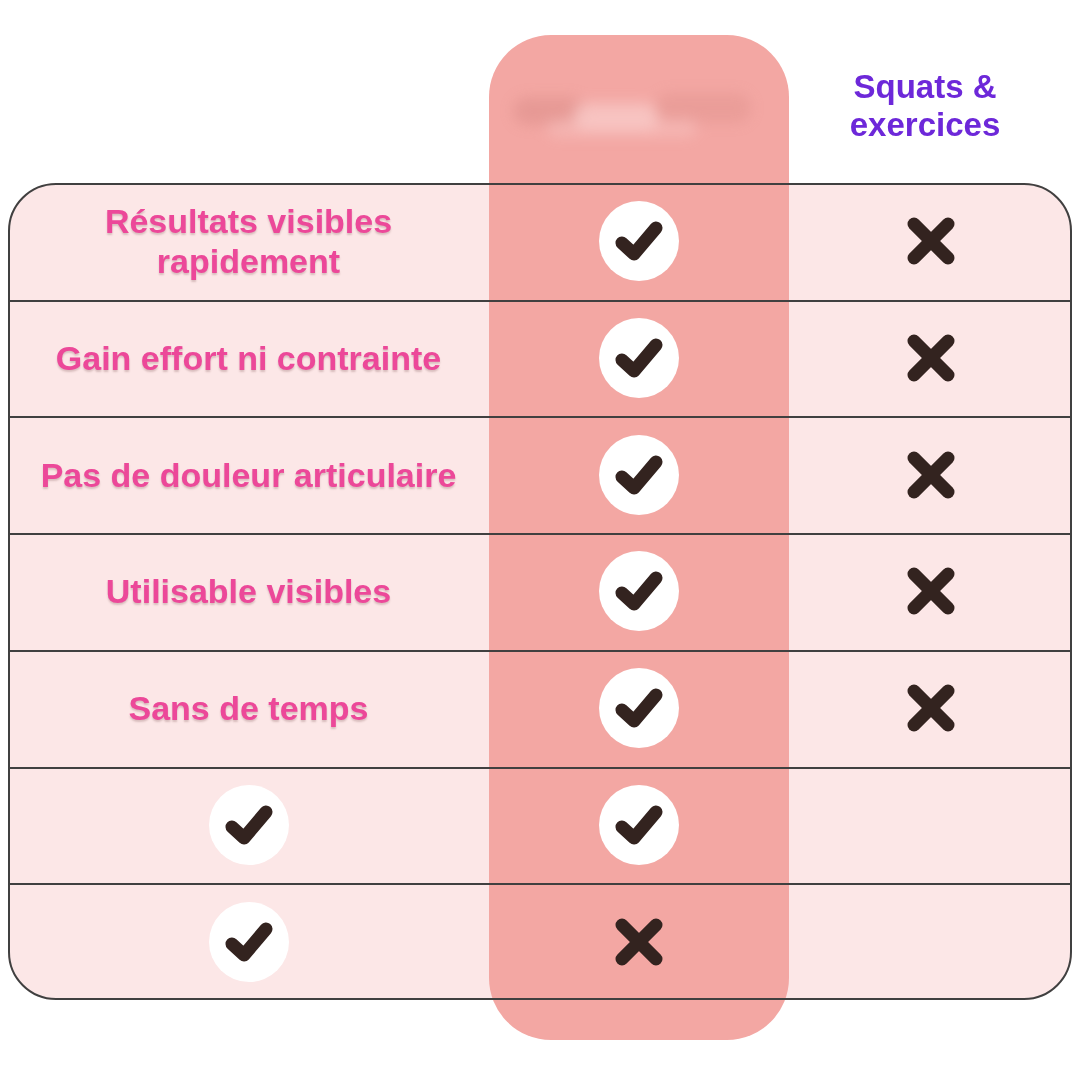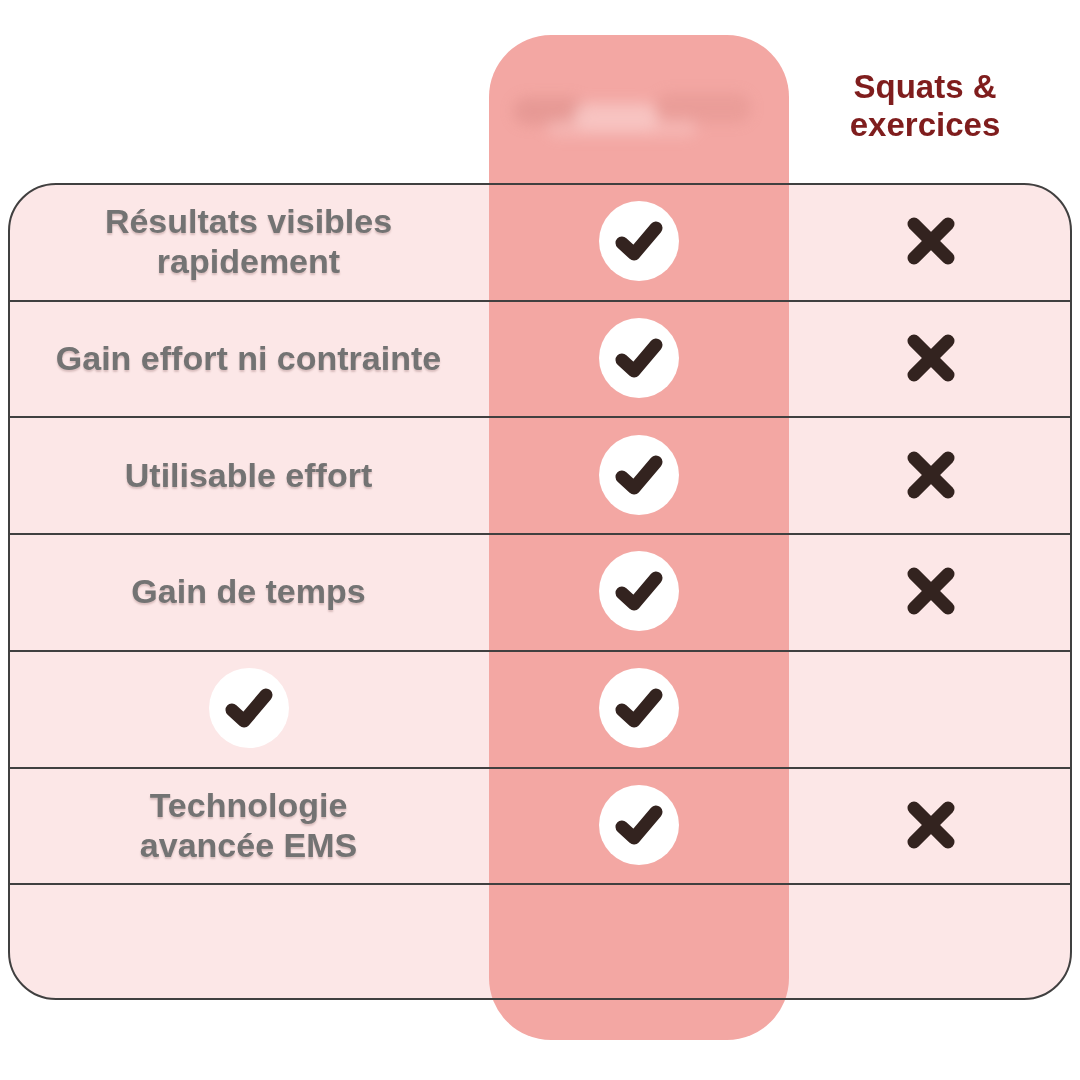--- a/index.html
+++ b/index.html
@@ -45,38 +45,38 @@
   .d4{top:calc(817px*4/7);} .d5{top:calc(817px*5/7);} .d6{top:calc(817px*6/7);}
 
   
   .row-content{
     position:absolute;left:8px;top:183px;width:1064px;height:817px;
     z-index:4;display:grid;grid-template-rows:repeat(7,1fr);
   }
   .row{display:grid;grid-template-columns:481px 300px 1fr;}
   .cell{display:flex;align-items:center;justify-content:center;}
   .label-cell span{
-    font-size:34px;font-weight:bold;color:#737373;text-align:center;
+    font-size:34px;font-weight:bold;color:#ec4899;text-align:center;
     line-height:1.18;white-space:pre-line;
     text-shadow:0 2px 2px rgba(90,40,40,.22);
   }
 
   
   .iconhost{display:flex;align-items:center;justify-content:center;position:relative;z-index:6;}
   .check-badge{
     width:80px;height:80px;border-radius:50%;background:#ffffff;
     display:flex;align-items:center;justify-content:center;
   }
   .check-badge svg{display:block;}
   .cross-mark svg{display:block;}
 
   
   .competitor-header{
     position:absolute;left:780px;top:68px;width:290px;z-index:4;
-    text-align:center;font-size:33px;font-weight:bold;color:#7f1d1d;
+    text-align:center;font-size:33px;font-weight:bold;color:#6d28d9;
     line-height:1.14;white-space:pre-line;
   }
 </style>
 </head>
 <body>
 
 <div class="canvas">
 
   <div class="table-bg"></div>
 
@@ -148,97 +148,117 @@
             <span class="cross-mark">
               <svg width="56" height="56" viewBox="0 0 56 56" fill="none">
                 <line x1="11" y1="11" x2="45" y2="45" stroke="#33231f" stroke-width="13" stroke-linecap="round"></line>
                 <line x1="45" y1="11" x2="11" y2="45" stroke="#33231f" stroke-width="13" stroke-linecap="round"></line>
               </svg>
             </span>
           </span>
         </div>
     </div>
 
-
-    <div class="row">
-      <div class="cell label-cell">
-          <span>Utilisable effort</span>
-        </div>
-      <div class="cell">
-          <span class="iconhost">
-            <span class="check-badge">
-              <svg width="48" height="42" viewBox="0 0 48 42" fill="none">
-                <polyline points="7,23 19,34 41,8" stroke="#33231f" stroke-width="13" stroke-linecap="round" stroke-linejoin="round"></polyline>
-              </svg>
-            </span>
-          </span>
-        </div>
-      <div class="cell">
-          <span class="iconhost">
-            <span class="cross-mark">
-              <svg width="56" height="56" viewBox="0 0 56 56" fill="none">
-                <line x1="11" y1="11" x2="45" y2="45" stroke="#33231f" stroke-width="13" stroke-linecap="round"></line>
-                <line x1="45" y1="11" x2="11" y2="45" stroke="#33231f" stroke-width="13" stroke-linecap="round"></line>
-              </svg>
-            </span>
-          </span>
-        </div>
-    </div>
-
-    <div class="row">
-      <div class="cell label-cell">
-          <span>Gain de temps</span>
-        </div>
-      <div class="cell">
-          <span class="iconhost">
-            <span class="check-badge">
-              <svg width="48" height="42" viewBox="0 0 48 42" fill="none">
-                <polyline points="7,23 19,34 41,8" stroke="#33231f" stroke-width="13" stroke-linecap="round" stroke-linejoin="round"></polyline>
-              </svg>
-            </span>
-          </span>
-        </div>
-      <div class="cell">
-          <span class="iconhost">
-            <span class="cross-mark">
-              <svg width="56" height="56" viewBox="0 0 56 56" fill="none">
-                <line x1="11" y1="11" x2="45" y2="45" stroke="#33231f" stroke-width="13" stroke-linecap="round"></line>
-                <line x1="45" y1="11" x2="11" y2="45" stroke="#33231f" stroke-width="13" stroke-linecap="round"></line>
-              </svg>
-            </span>
-          </span>
-        </div>
-    </div>
-
-    <div class="row">
-      <div class="cell">
-          <span class="iconhost">
-            <span class="check-badge">
-              <svg width="48" height="42" viewBox="0 0 48 42" fill="none">
-                <polyline points="7,23 19,34 41,8" stroke="#33231f" stroke-width="13" stroke-linecap="round" stroke-linejoin="round"></polyline>
-              </svg>
-            </span>
-          </span>
-        </div>
-      <div class="cell">
-          <span class="iconhost">
-            <span class="check-badge">
-              <svg width="48" height="42" viewBox="0 0 48 42" fill="none">
-                <polyline points="7,23 19,34 41,8" stroke="#33231f" stroke-width="13" stroke-linecap="round" stroke-linejoin="round"></polyline>
-              </svg>
-            </span>
-          </span>
-        </div>
-    </div>
-
-    <div class="row">
-      <div class="cell label-cell">
-          <span>Technologie
-avancée EMS</span>
-        </div>
+    <div class="row">
+      <div class="cell label-cell">
+          <span>Pas de douleur articulaire</span>
+        </div>
+      <div class="cell">
+          <span class="iconhost">
+            <span class="check-badge">
+              <svg width="48" height="42" viewBox="0 0 48 42" fill="none">
+                <polyline points="7,23 19,34 41,8" stroke="#33231f" stroke-width="13" stroke-linecap="round" stroke-linejoin="round"></polyline>
+              </svg>
+            </span>
+          </span>
+        </div>
+      <div class="cell">
+          <span class="iconhost">
+            <span class="cross-mark">
+              <svg width="56" height="56" viewBox="0 0 56 56" fill="none">
+                <line x1="11" y1="11" x2="45" y2="45" stroke="#33231f" stroke-width="13" stroke-linecap="round"></line>
+                <line x1="45" y1="11" x2="11" y2="45" stroke="#33231f" stroke-width="13" stroke-linecap="round"></line>
+              </svg>
+            </span>
+          </span>
+        </div>
+    </div>
+
+    <div class="row">
+      <div class="cell label-cell">
+          <span>Utilisable visibles</span>
+        </div>
+      <div class="cell">
+          <span class="iconhost">
+            <span class="check-badge">
+              <svg width="48" height="42" viewBox="0 0 48 42" fill="none">
+                <polyline points="7,23 19,34 41,8" stroke="#33231f" stroke-width="13" stroke-linecap="round" stroke-linejoin="round"></polyline>
+              </svg>
+            </span>
+          </span>
+        </div>
+      <div class="cell">
+          <span class="iconhost">
+            <span class="cross-mark">
+              <svg width="56" height="56" viewBox="0 0 56 56" fill="none">
+                <line x1="11" y1="11" x2="45" y2="45" stroke="#33231f" stroke-width="13" stroke-linecap="round"></line>
+                <line x1="45" y1="11" x2="11" y2="45" stroke="#33231f" stroke-width="13" stroke-linecap="round"></line>
+              </svg>
+            </span>
+          </span>
+        </div>
+    </div>
+
+    <div class="row">
+      <div class="cell label-cell">
+          <span>Sans de temps</span>
+        </div>
+      <div class="cell">
+          <span class="iconhost">
+            <span class="check-badge">
+              <svg width="48" height="42" viewBox="0 0 48 42" fill="none">
+                <polyline points="7,23 19,34 41,8" stroke="#33231f" stroke-width="13" stroke-linecap="round" stroke-linejoin="round"></polyline>
+              </svg>
+            </span>
+          </span>
+        </div>
+      <div class="cell">
+          <span class="iconhost">
+            <span class="cross-mark">
+              <svg width="56" height="56" viewBox="0 0 56 56" fill="none">
+                <line x1="11" y1="11" x2="45" y2="45" stroke="#33231f" stroke-width="13" stroke-linecap="round"></line>
+                <line x1="45" y1="11" x2="11" y2="45" stroke="#33231f" stroke-width="13" stroke-linecap="round"></line>
+              </svg>
+            </span>
+          </span>
+        </div>
+    </div>
+
+    <div class="row">
+      <div class="cell">
+          <span class="iconhost">
+            <span class="check-badge">
+              <svg width="48" height="42" viewBox="0 0 48 42" fill="none">
+                <polyline points="7,23 19,34 41,8" stroke="#33231f" stroke-width="13" stroke-linecap="round" stroke-linejoin="round"></polyline>
+              </svg>
+            </span>
+          </span>
+        </div>
+      <div class="cell">
+          <span class="iconhost">
+            <span class="check-badge">
+              <svg width="48" height="42" viewBox="0 0 48 42" fill="none">
+                <polyline points="7,23 19,34 41,8" stroke="#33231f" stroke-width="13" stroke-linecap="round" stroke-linejoin="round"></polyline>
+              </svg>
+            </span>
+          </span>
+        </div>
+    </div>
+
+    <div class="row">
       <div class="cell">
           <span class="iconhost">
             <span class="check-badge">
               <svg width="48" height="42" viewBox="0 0 48 42" fill="none">
                 <polyline points="7,23 19,34 41,8" stroke="#33231f" stroke-width="13" stroke-linecap="round" stroke-linejoin="round"></polyline>
               </svg>
             </span>
           </span>
         </div>
       <div class="cell">

